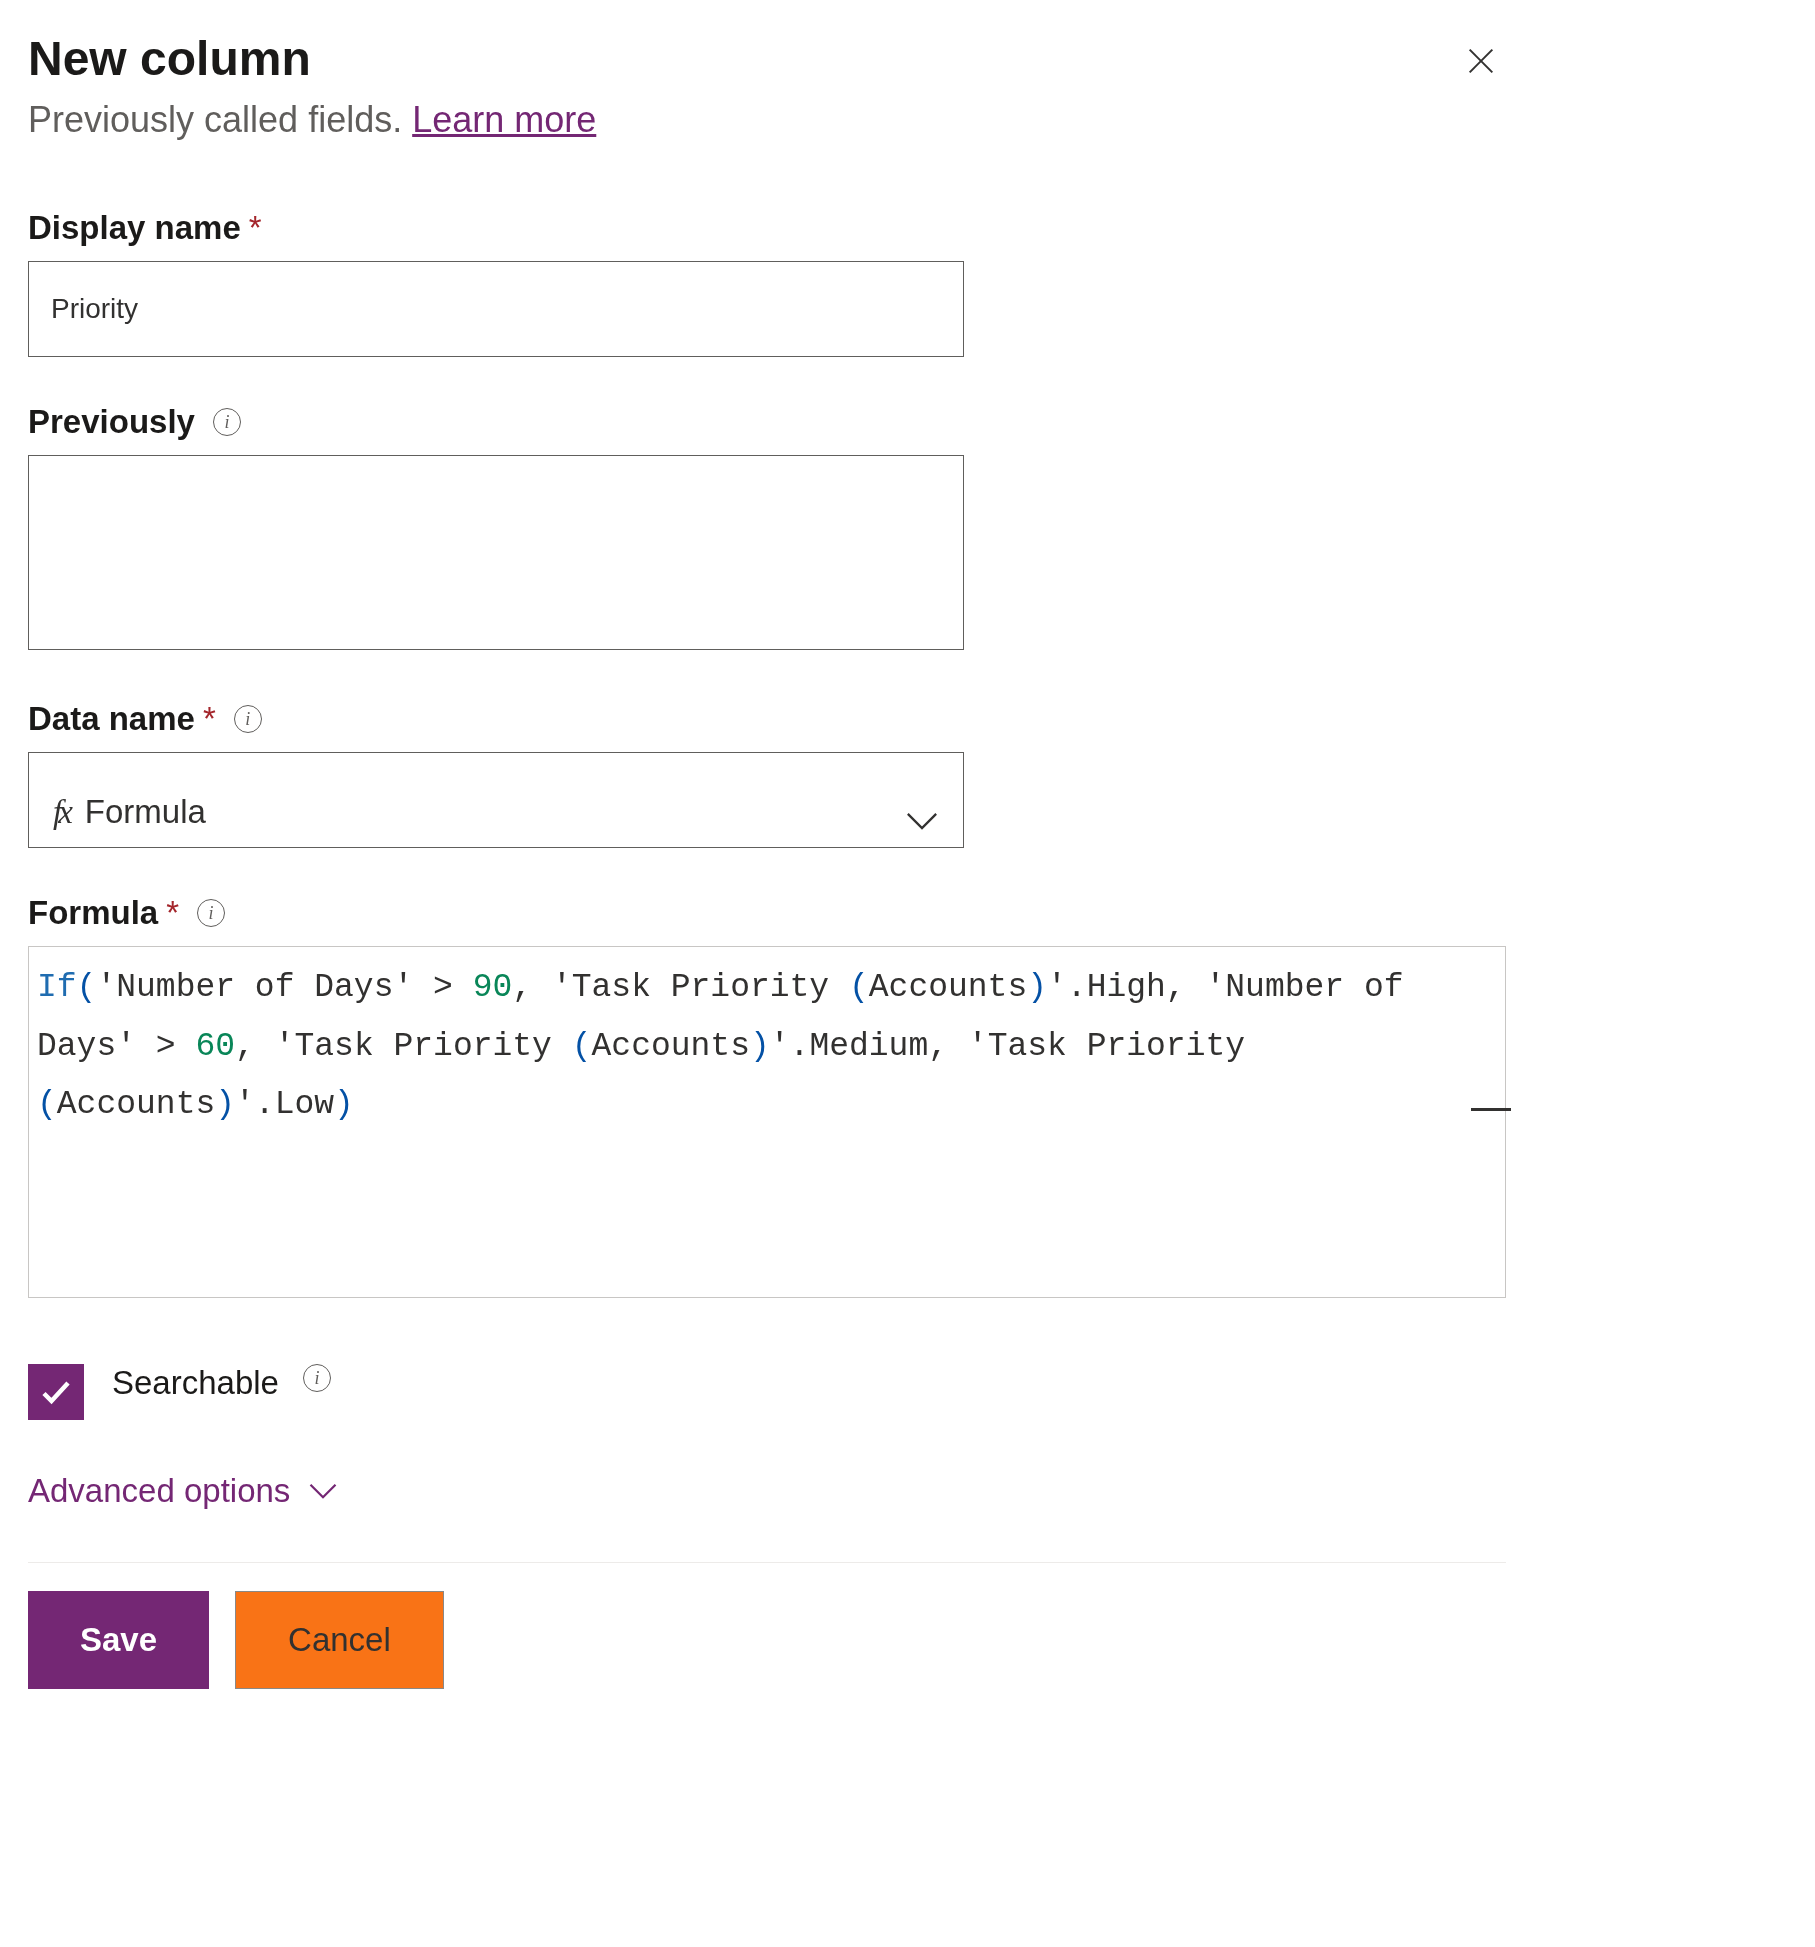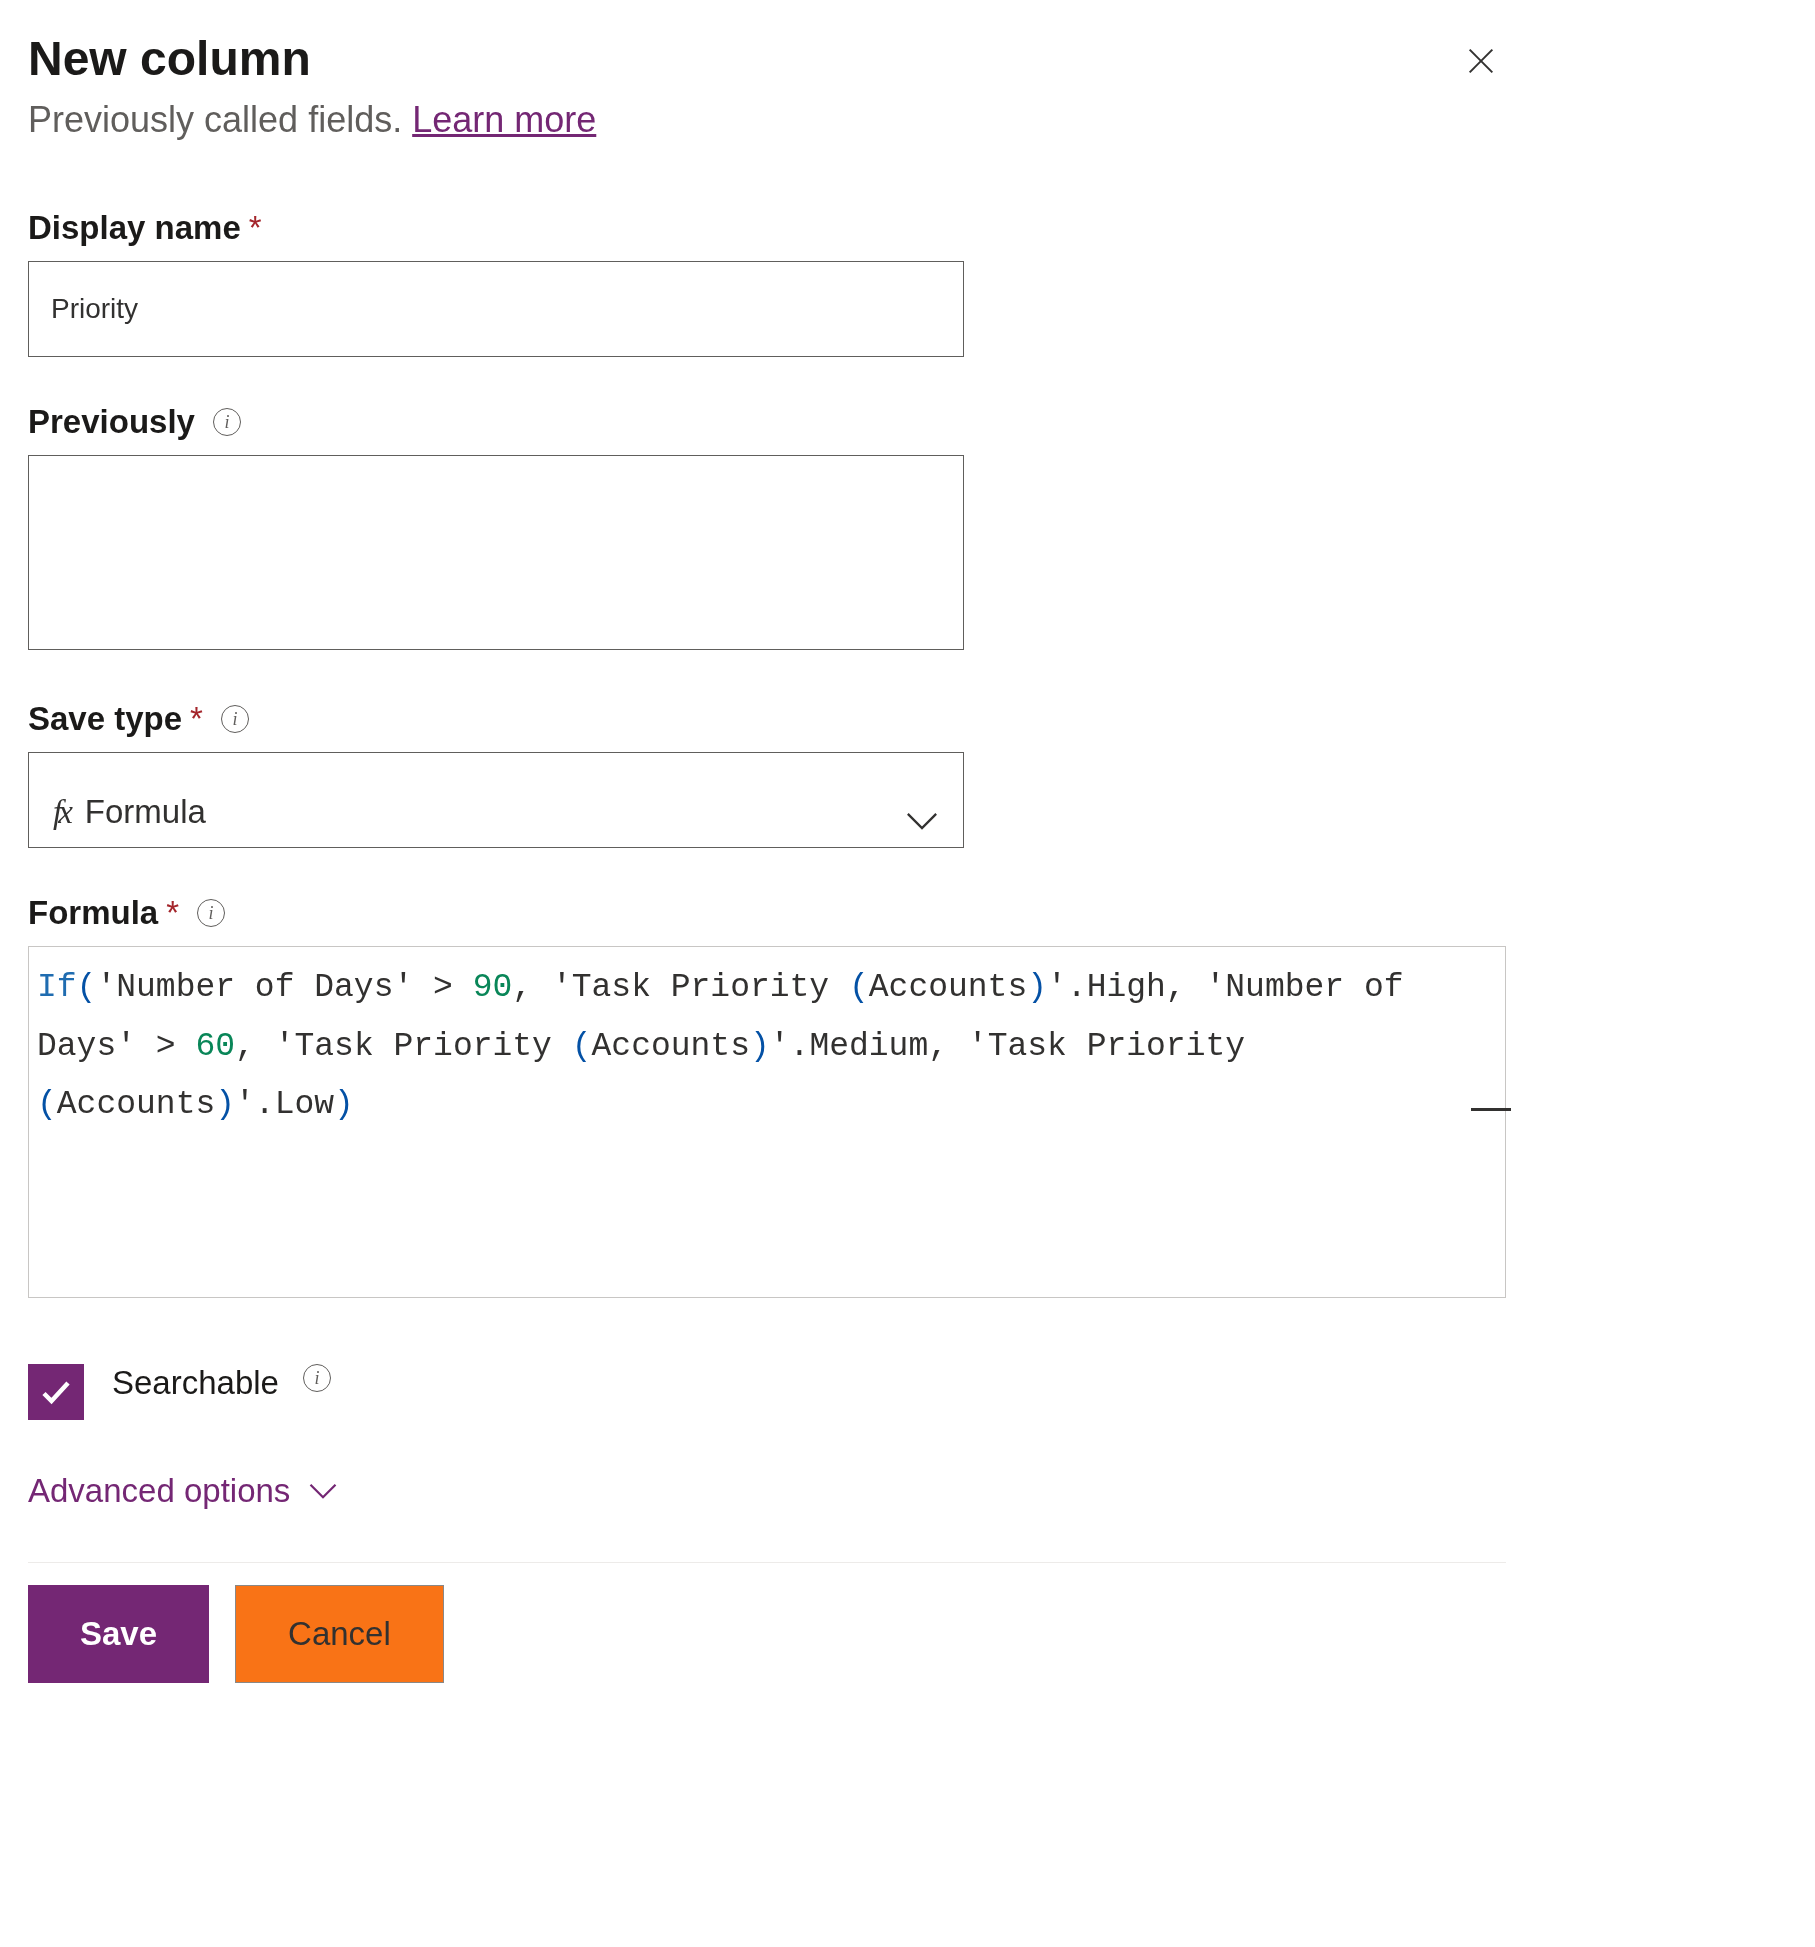--- a/index.html
+++ b/index.html
@@ -192,21 +192,21 @@
     border: none;
     padding: 0;
     font-family: inherit;
   }
   .adv-toggle svg {
     width: 30px;
     height: 18px;
   }
   .footer {
     border-top: 1px solid #edebe9;
-    padding: 22px 0;
+    padding: 28px 0;
     display: flex;
     gap: 26px;
   }
   .btn {
     height: 98px;
     padding: 0 52px;
     font-size: 33px;
     font-family: inherit;
     cursor: pointer;
     border: none;
@@ -252,21 +252,21 @@
   <div class="field-group">
     <div class="field-label">
       <span>Previously</span>
       <span class="info-icon">i</span>
     </div>
     <textarea class="textarea-input" style=""></textarea>
   </div>
 
   <div class="field-group">
     <div class="field-label">
-      <span>Save type</span>
+      <span>Data name</span>
       <span class="required-star">*</span>
       <span class="info-icon">i</span>
     </div>
     <div class="select-wrap">
       <span class="fx-icon">fx</span>
       <span class="select-text">Formula</span>
       <svg class="chevron-down" viewBox="0 0 24 14" fill="none" stroke="#323130" stroke-width="1.6">
         <polyline points="2,2 12,12 22,2"></polyline>
       </svg>
     </div>

